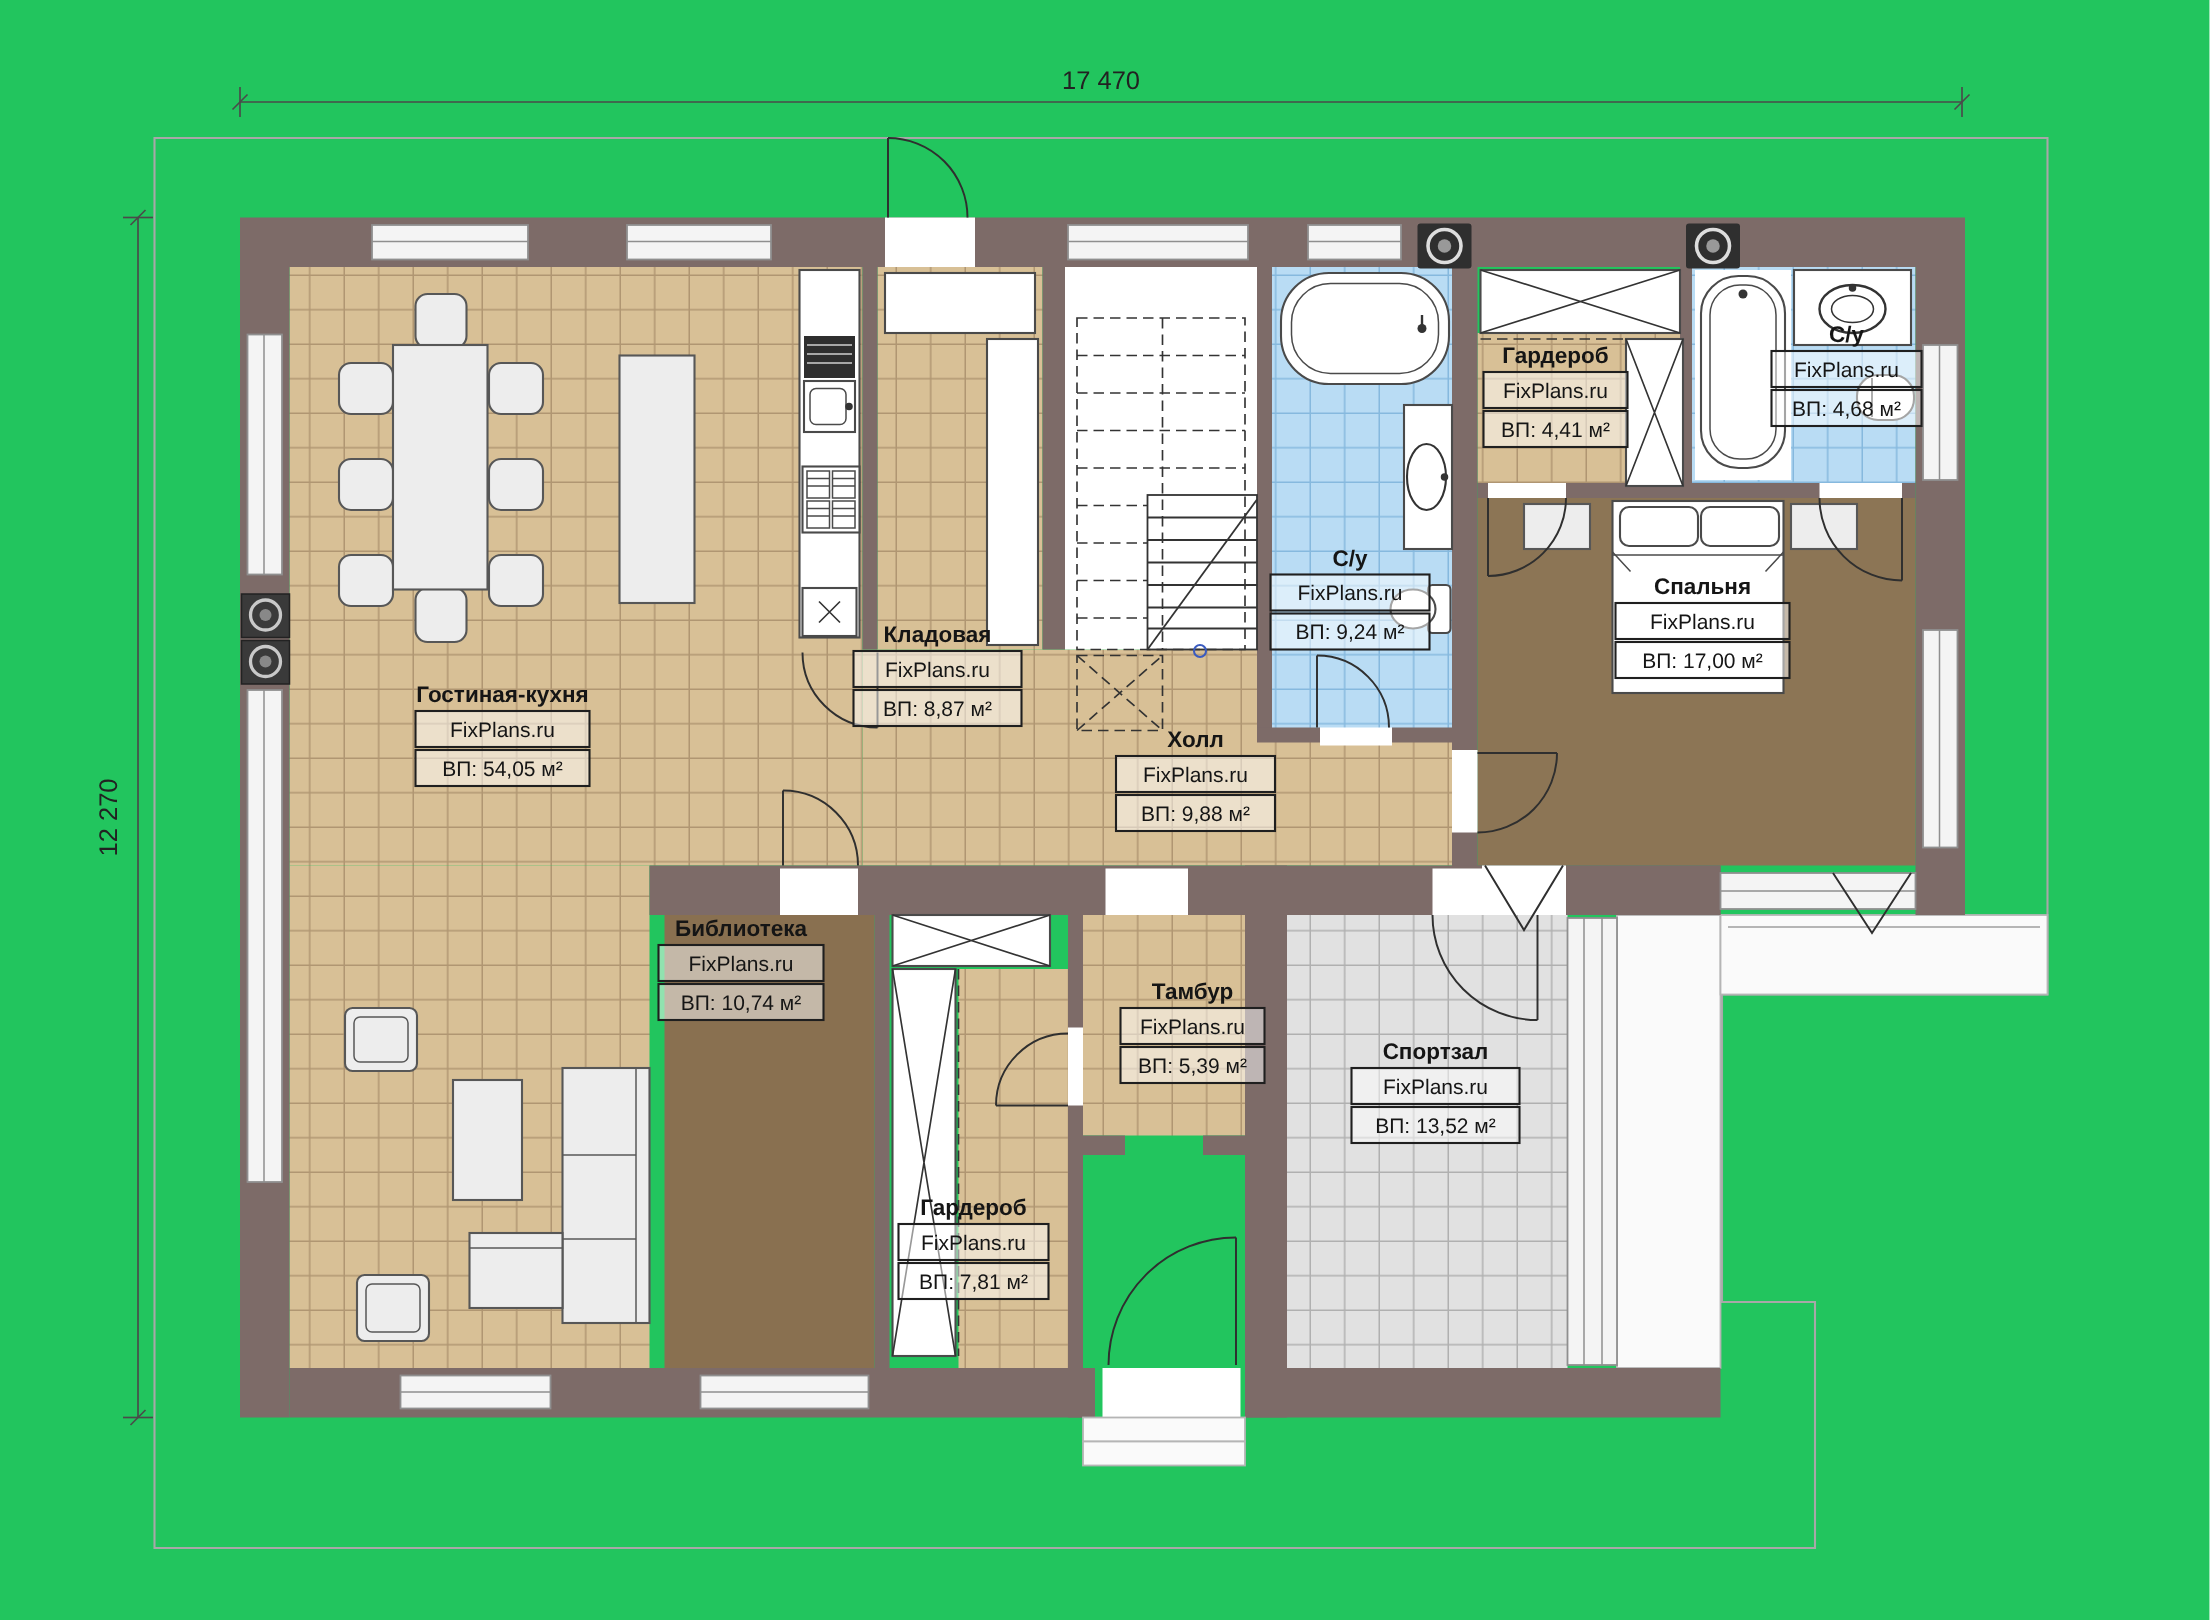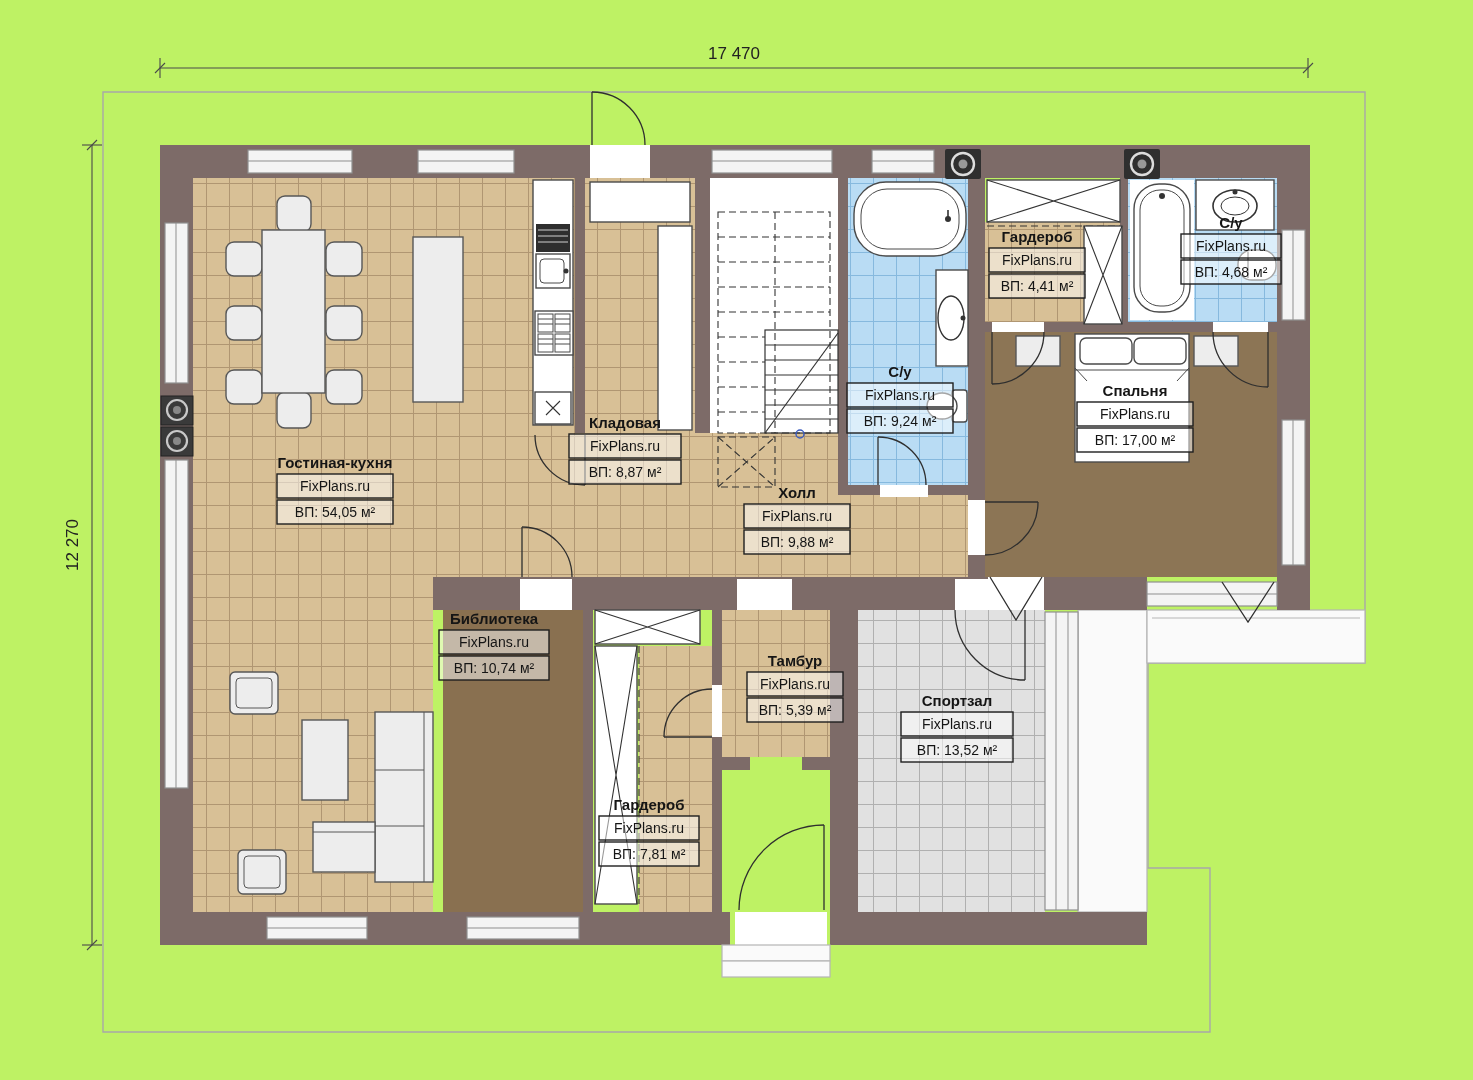--- a/index.html
+++ b/index.html
@@ -1,16 +1,16 @@
 <!DOCTYPE html>
 <html><head>
 <meta charset="utf-8">
 <style>
   html,body{margin:0;padding:0;background:#fff;}
-  .stage{position:relative;width:1473px;height:1080px;background:#bef264;overflow:hidden;}
+  .stage{position:relative;width:1473px;height:1080px;background:#22c55e;overflow:hidden;}
   svg{display:block;font-family:"Liberation Sans",sans-serif;}
   .wall{fill:#7d6b68;}
   .gap{fill:#ffffff;}
   .win{fill:#f4f4f4;stroke:#8f8f8f;stroke-width:1.2;}
   .winline{stroke:#8f8f8f;stroke-width:1;fill:none;}
   .fx{fill:#ffffff;stroke:#4a4a4a;stroke-width:1.4;}
   .fxthin{fill:none;stroke:#4a4a4a;stroke-width:1;}
   .fur{fill:#ededed;stroke:#575757;stroke-width:1.4;}
   .furline{stroke:#575757;stroke-width:1;fill:none;}
   .door{fill:none;stroke:#2f2f2f;stroke-width:1.3;}

